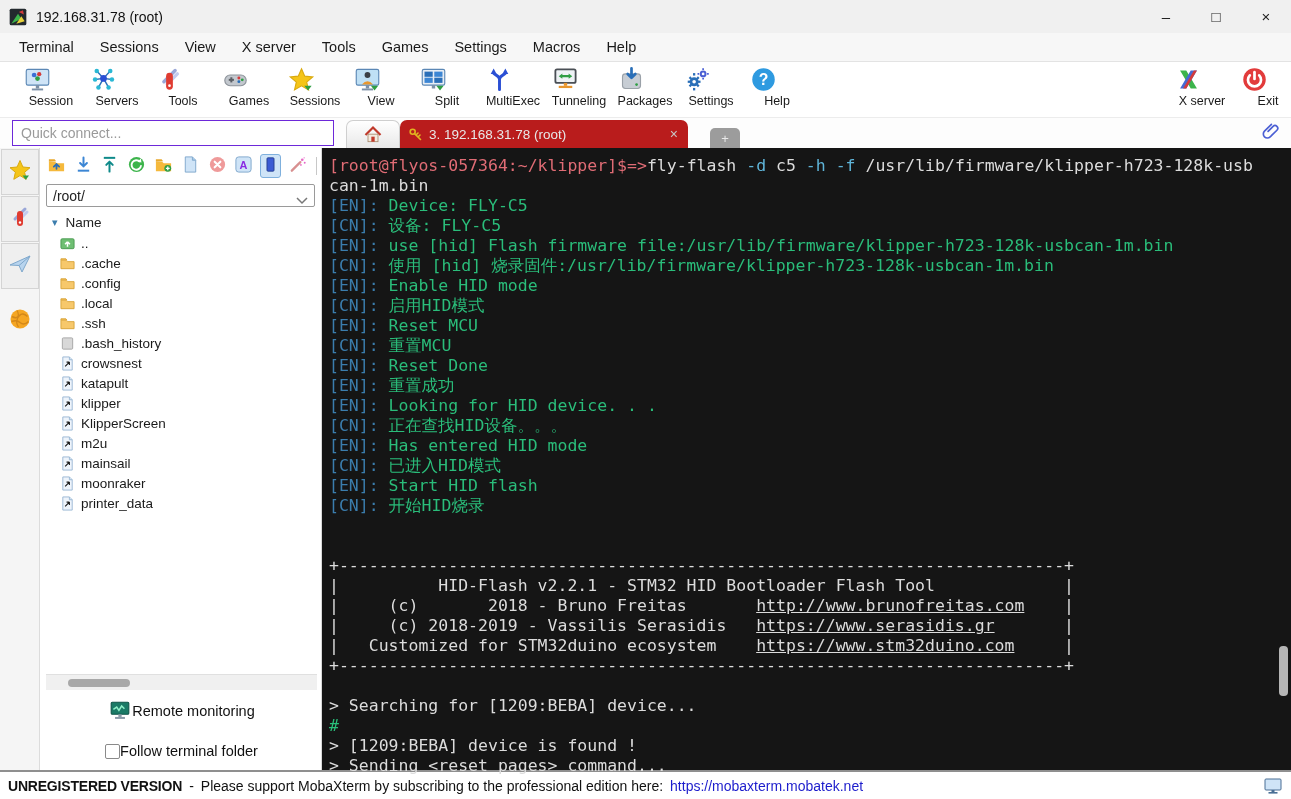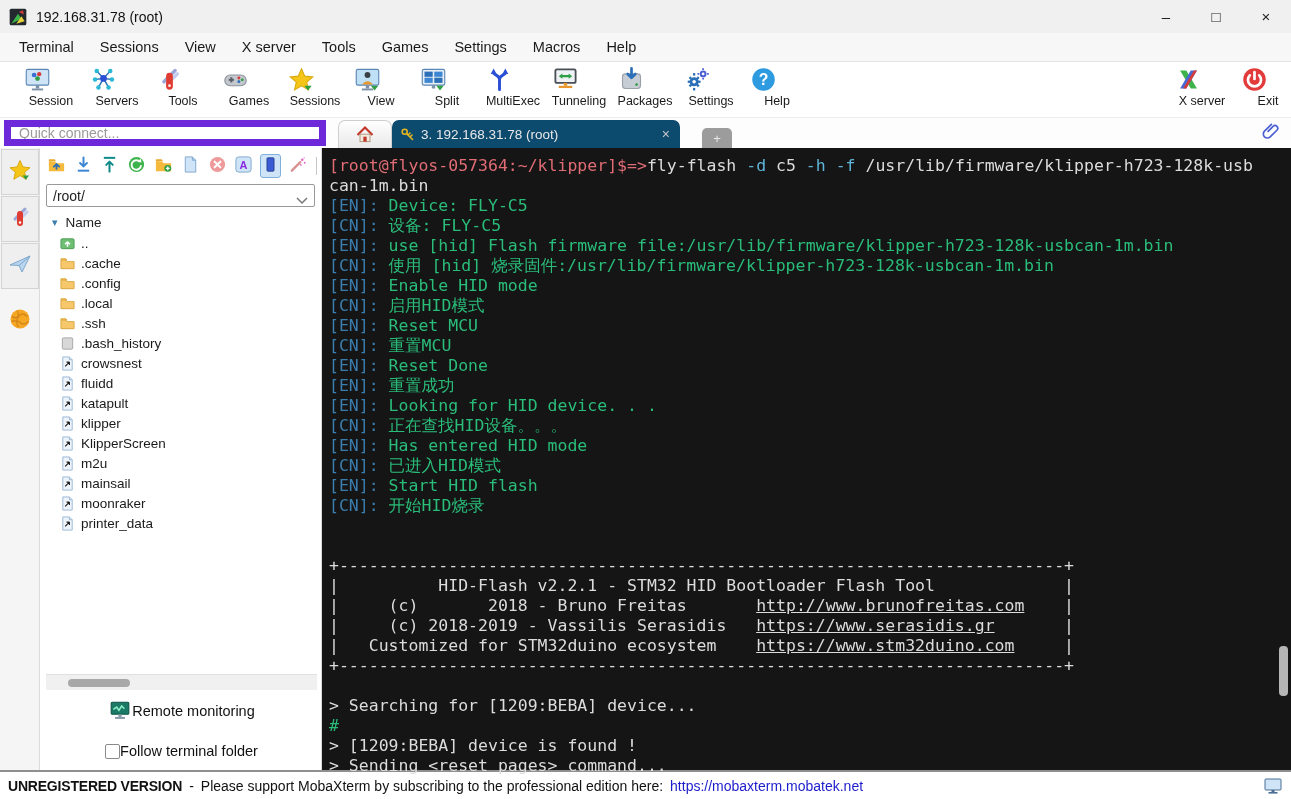--- a/index.html
+++ b/index.html
@@ -25,28 +25,28 @@
   .toolbar { height:56px; background:#ffffff; display:flex; align-items:flex-start; padding:2px 4px 0 4px;
              border-bottom:1px solid #ececec; flex:0 0 auto; }
   .tool-btn { width:66px; display:flex; flex-direction:column; align-items:center; gap:1px; padding-top:2px; }
   .tool-btn .ticon { width:27px; height:27px; }
   .tool-btn .ticon svg { width:100%; height:100%; }
   .tool-btn .tlabel { font-size:12.5px; color:#1a1a1a; white-space:nowrap;margin-left:28px; }
   .tool-spacer { flex:1; }
 
   
   .tabrow { height:30px; background:#fdfdfd; display:flex; align-items:flex-end; flex:0 0 auto; position:relative; }
-  .quick-connect { width:322px; height:26px; margin:0 6px 2px 4px; border:7px solid #6d28d9; padding:0 8px;
+  .quick-connect { width:322px; height:26px; margin:0 6px 2px 12px; border:1px solid #6d28d9; padding:0 8px;
                    font-size:14px; color:#333; font-family:"Liberation Sans", sans-serif; outline:none; }
   .quick-connect::placeholder { color:#9a9a9a; }
   .tab { height:28px; display:flex; align-items:center; }
   .tab.home { width:54px; background:linear-gradient(#ffffff,#e8e8e8); border:1px solid #cfcfcf; border-bottom:none;
               border-radius:7px 7px 0 0; justify-content:center; margin-left:6px; }
   .tab.home svg { width:20px; height:20px; }
-  .tab.active { width:288px; background:#0c4a6e; color:#e8e8e8; border-radius:7px 7px 0 0; padding:0 8px; gap:6px; }
+  .tab.active { width:288px; background:#b91c1c; color:#e8e8e8; border-radius:7px 7px 0 0; padding:0 8px; gap:6px; }
   .tab.active .keyicon { width:15px; height:15px; flex:0 0 auto; }
   .tab.active .keyicon svg { width:100%; height:100%; }
   .tab-label { font-size:13.5px; white-space:nowrap; flex:1; }
   .tab-close { color:#c8c8c8; font-size:14px; padding:0 2px; }
   .tab.plus { width:30px; height:20px; margin-left:22px; background:#9c9c9c; border-radius:5px 5px 0 0;
               justify-content:center; color:#e8e8e8; font-size:13px; }
   .paperclip { position:absolute; right:10px; top:3px; width:20px; height:20px; }
   .paperclip svg { width:100%; height:100%; }
 
   
@@ -493,28 +493,20 @@
                 <path d="M5.5 11 L10 6.5 M10 6.5 h-3 M10 6.5 v3" stroke="#1a1a1a" stroke-width="1.2" fill="none"></path>
               </svg></span>
             <span>crowsnest</span>
           </div>
           <div class="file-row">
             <span class="ficon"><svg viewBox="0 0 16 16">
                 <path d="M3 1 h7 l3 3 V15 H3 z" fill="#eef4fb" stroke="#9ab8d4"></path>
                 <path d="M10 1 v3 h3" fill="#d5e4f2" stroke="#9ab8d4"></path>
                 <path d="M5.5 11 L10 6.5 M10 6.5 h-3 M10 6.5 v3" stroke="#1a1a1a" stroke-width="1.2" fill="none"></path>
               </svg></span>
-            <span>fluidd</span>
-          </div>
-          <div class="file-row">
-            <span class="ficon"><svg viewBox="0 0 16 16">
-                <path d="M3 1 h7 l3 3 V15 H3 z" fill="#eef4fb" stroke="#9ab8d4"></path>
-                <path d="M10 1 v3 h3" fill="#d5e4f2" stroke="#9ab8d4"></path>
-                <path d="M5.5 11 L10 6.5 M10 6.5 h-3 M10 6.5 v3" stroke="#1a1a1a" stroke-width="1.2" fill="none"></path>
-              </svg></span>
             <span>katapult</span>
           </div>
           <div class="file-row">
             <span class="ficon"><svg viewBox="0 0 16 16">
                 <path d="M3 1 h7 l3 3 V15 H3 z" fill="#eef4fb" stroke="#9ab8d4"></path>
                 <path d="M10 1 v3 h3" fill="#d5e4f2" stroke="#9ab8d4"></path>
                 <path d="M5.5 11 L10 6.5 M10 6.5 h-3 M10 6.5 v3" stroke="#1a1a1a" stroke-width="1.2" fill="none"></path>
               </svg></span>
             <span>klipper</span>
           </div>

